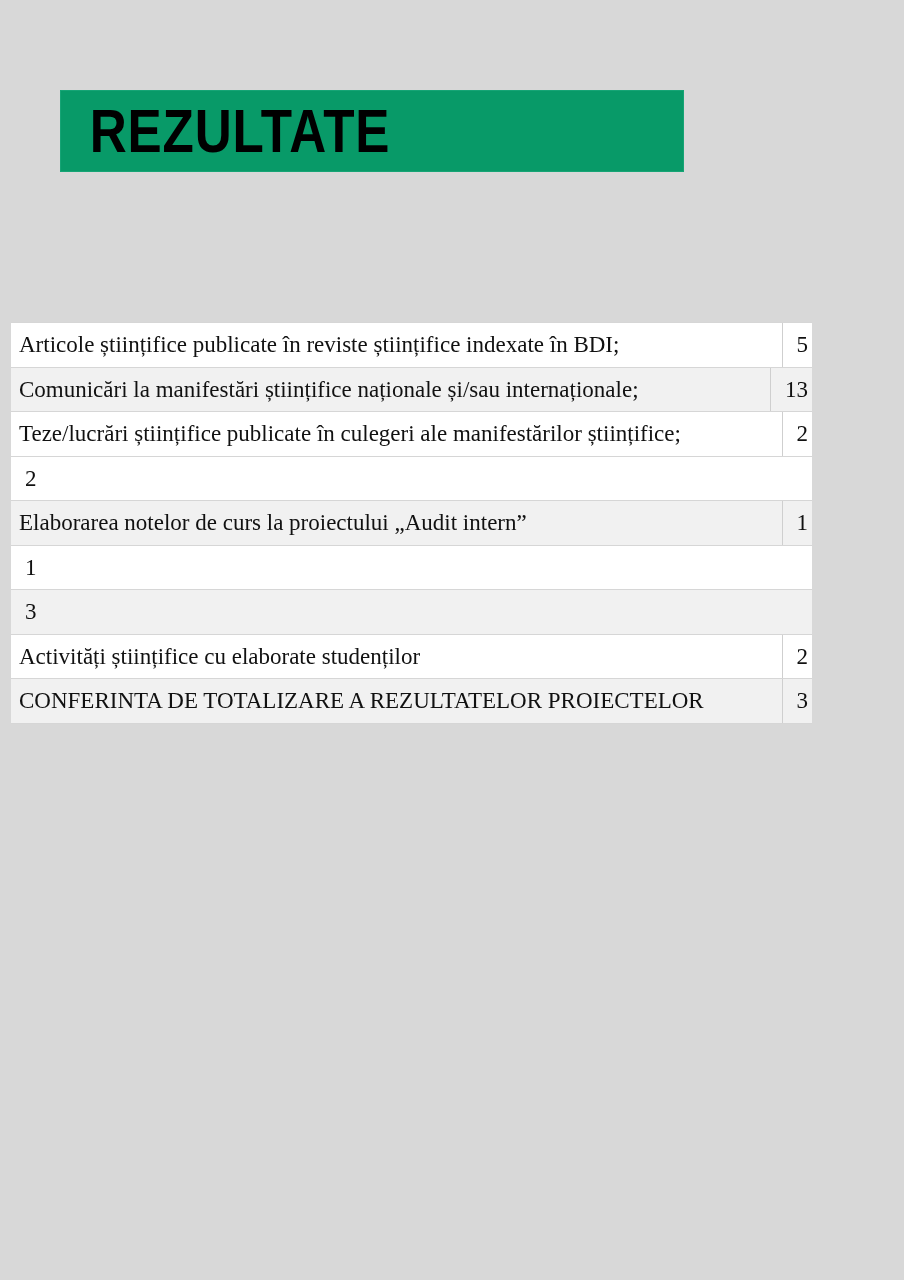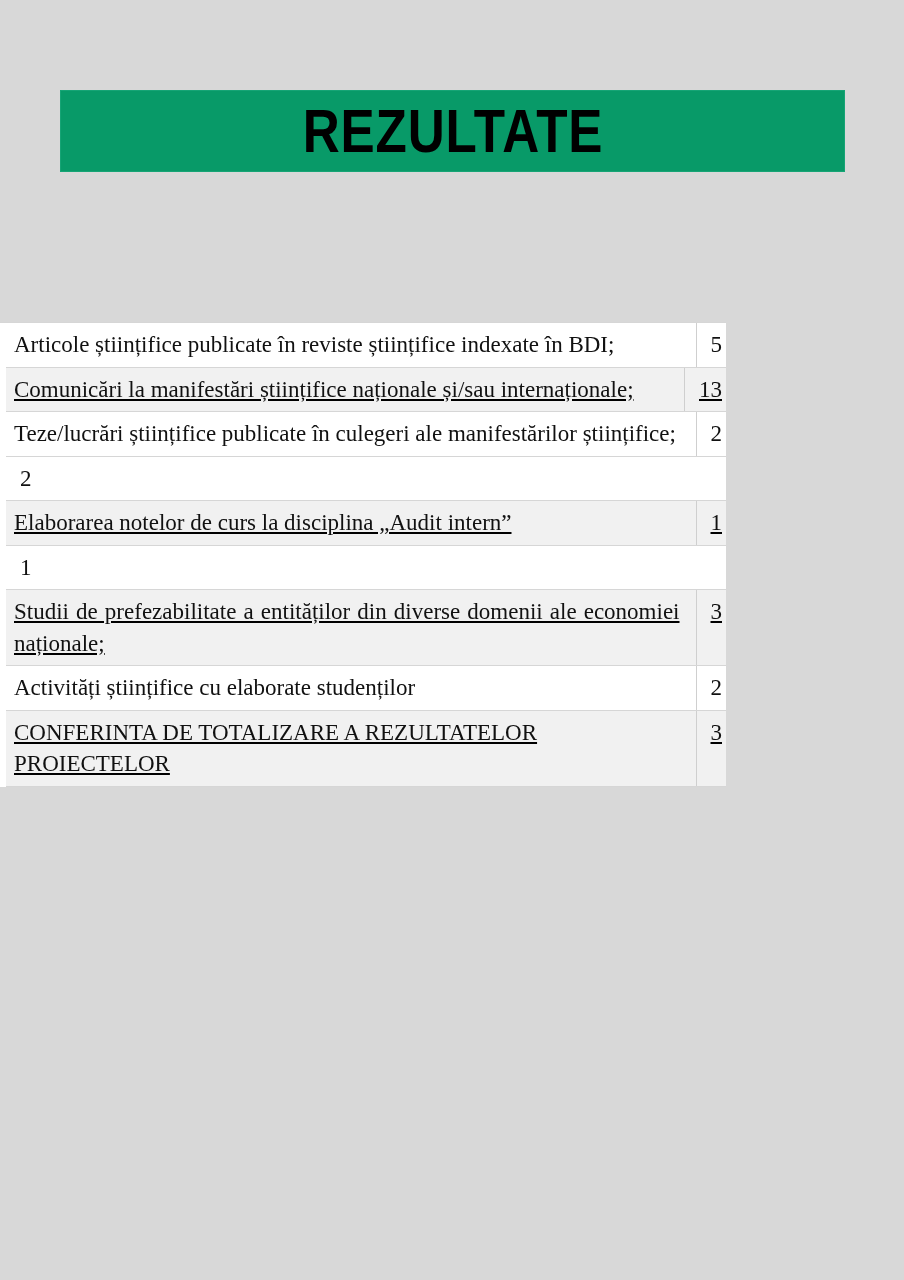--- a/index.html
+++ b/index.html
@@ -11,58 +11,55 @@
     overflow: hidden;
   }
   .slide {
     position: absolute;
     inset: 0;
   }
   .banner {
     position: absolute;
     left: 60px;
     top: 90px;
-    width: 785px;
+    width: 624px;
     height: 82px;
     background: var(--banner-bg, #089a68);
     border: 1px solid var(--banner-edge, #16a475);
     display: flex;
     align-items: center;
-    justify-content: center;
     overflow: hidden;
   }
   .banner-text {
     display: inline-block;
     font-family: "Liberation Sans", sans-serif;
     font-weight: 700;
     font-size: 61px;
     line-height: 1;
     letter-spacing: 1px;
     color: var(--banner-fg, #000000);
     transform: scaleX(0.84);
     white-space: nowrap;
   }
   .results-table {
     position: absolute;
-    left: 0;
+    left: 11px;
     top: 322px;
-    width: 726px;
+    width: 801px;
     border-top: 1px solid var(--row-border, #d6d6d6);
     background: var(--row-white, #ffffff);
-    padding-left: 6px;
   }
   .row {
     display: flex;
     align-items: stretch;
     border-bottom: 1px solid var(--row-border, #d6d6d6);
     background: var(--row-white, #ffffff);
   }
   .row.striped {
     background: var(--stripe, #f1f1f1);
-    text-decoration: underline;
   }
   .label-cell {
     width: 818px;
     padding: 6px 16px 6px 8px;
     border-right: 1px solid var(--divider, #cfcfcf);
     font-size: 23px;
     line-height: 31.5px;
     color: #111;
   }
   .label-cell.justify {
@@ -102,28 +99,27 @@
         <div class="value-cell">13</div>
       </div>
       <div class="row">
         <div class="label-cell">Teze/lucrări științifice  publicate în culegeri ale manifestărilor științifice;</div>
         <div class="value-cell">2</div>
       </div>
       <div class="row">
         <div class="value-cell">2</div>
       </div>
       <div class="row striped">
-        <div class="label-cell">Elaborarea notelor de curs la disciplina „Audit intern”</div>
+        <div class="label-cell">Elaborarea notelor de curs la proiectului „Audit intern”</div>
         <div class="value-cell">1</div>
       </div>
       <div class="row">
         <div class="value-cell">1</div>
       </div>
       <div class="row striped">
-        <div class="label-cell justify">Studii de prefezabilitate a entităților din diverse domenii ale economiei naționale;</div>
         <div class="value-cell">3</div>
       </div>
       <div class="row">
         <div class="label-cell">Activități științifice cu elaborate studenților</div>
         <div class="value-cell">2</div>
       </div>
       <div class="row striped">
         <div class="label-cell">CONFERINTA DE TOTALIZARE A REZULTATELOR PROIECTELOR</div>
         <div class="value-cell">3</div>
       </div>

